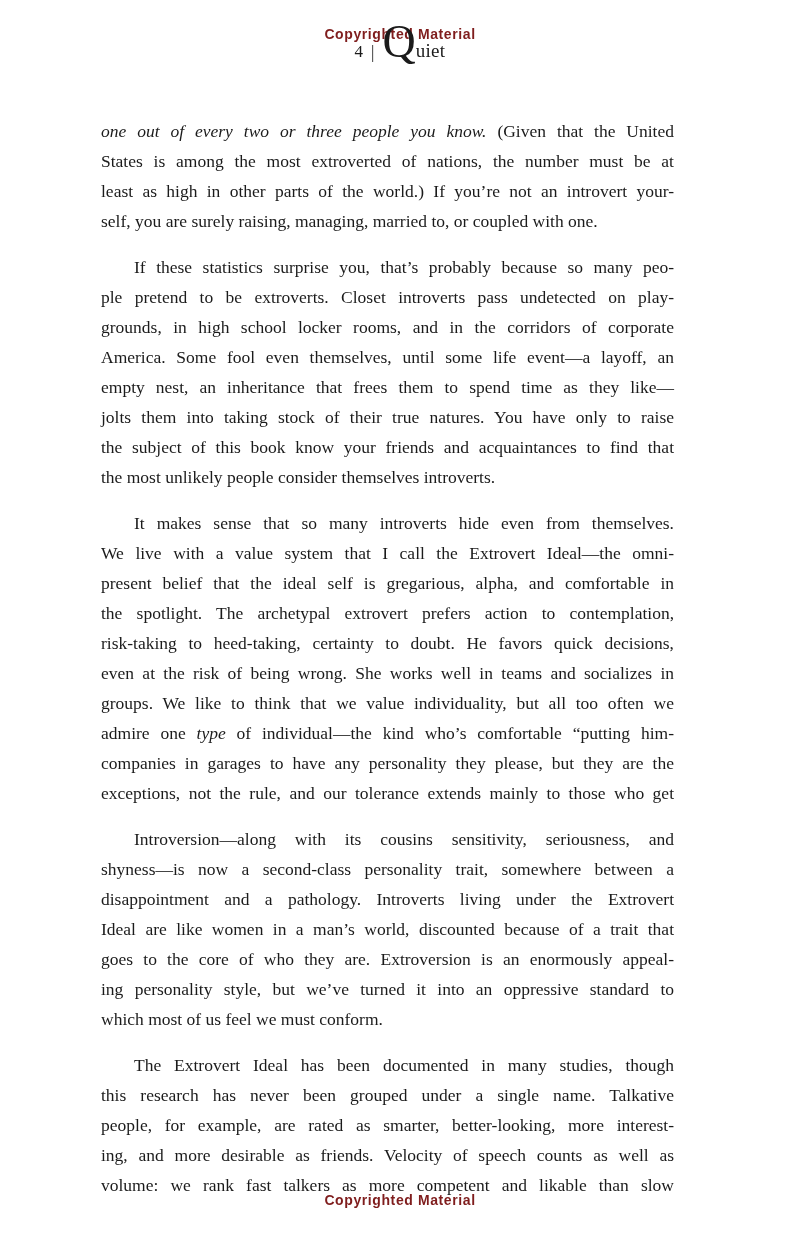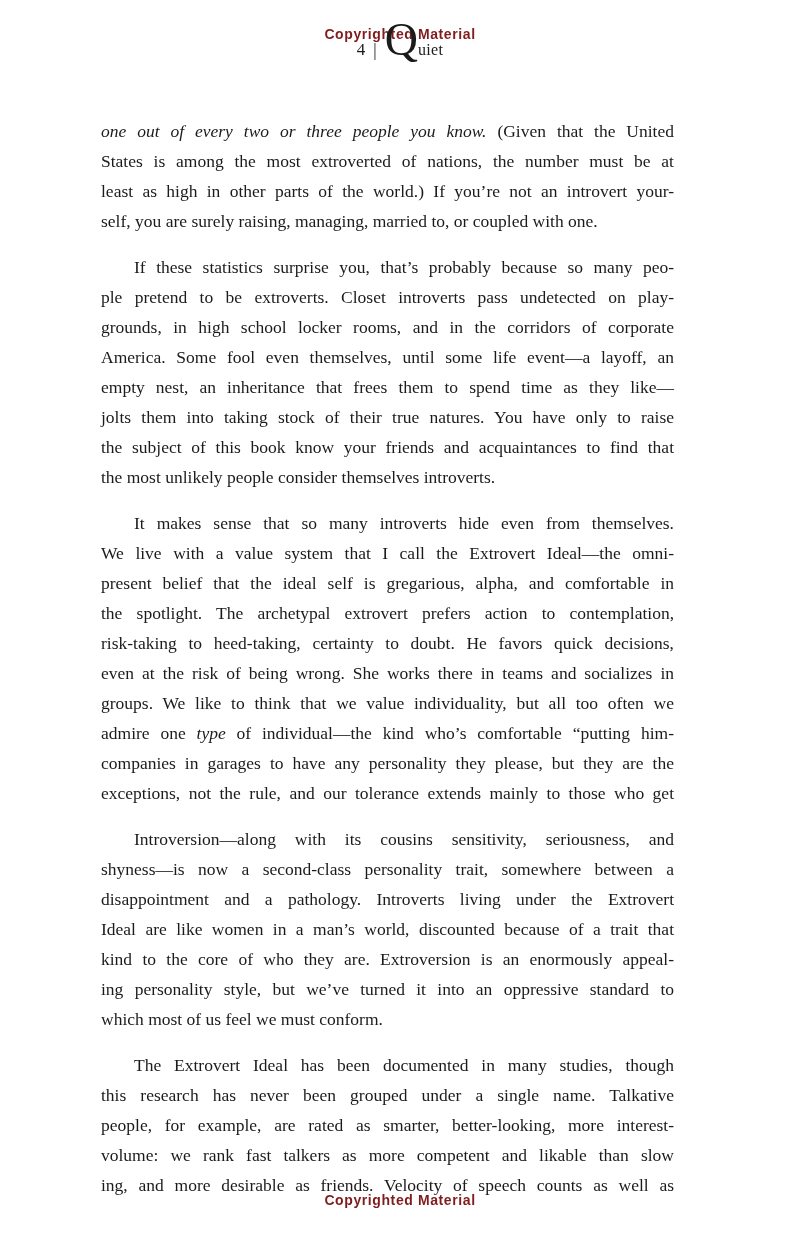--- a/index.html
+++ b/index.html
@@ -47,21 +47,21 @@
     font-size: 17px;
     font-weight: 300;
     margin-right: 8px;
     transform: scaleY(1.15);
   }
   .title-initial {
     font-size: 46px;
     line-height: 0;
   }
   .title-rest {
-    font-size: 16px;
+    font-size: 19px;
     letter-spacing: 0.3px;
   }
 
   .body-text {
     position: absolute;
     top: 100px;
     left: 85px;
     width: 605px;
     color: #1b1b1b;
     font-size: 17.5px;
@@ -112,39 +112,39 @@
         <div class="line"><span>jolts them into taking stock of their true natures. You have only to raise</span></div>
         <div class="line"><span>the subject of this book know your friends and acquaintances to find that</span></div>
         <div class="line line-last"><span>the most unlikely people consider themselves introverts.</span></div>
       </div>
       <div class="paragraph">
         <div class="line line-indent"><span>It makes sense that so many introverts hide even from themselves.</span></div>
         <div class="line"><span>We live with a value system that I call the Extrovert Ideal—the omni-</span></div>
         <div class="line"><span>present belief that the ideal self is gregarious, alpha, and comfortable in</span></div>
         <div class="line"><span>the spotlight. The archetypal extrovert prefers action to contemplation,</span></div>
         <div class="line"><span>risk-taking to heed-taking, certainty to doubt. He favors quick decisions,</span></div>
-        <div class="line"><span>even at the risk of being wrong. She works there in teams and socializes in</span></div>
+        <div class="line"><span>even at the risk of being wrong. She works well in teams and socializes in</span></div>
         <div class="line"><span>groups. We like to think that we value individuality, but all too often we</span></div>
         <div class="line"><span>admire one </span><span class="italic">type</span><span> of individual—the kind who’s comfortable “putting him-</span></div>
         <div class="line"><span>companies in garages to have any personality they please, but they are the</span></div>
         <div class="line"><span>exceptions, not the rule, and our tolerance extends mainly to those who get</span></div>
       </div>
       <div class="paragraph">
         <div class="line line-indent"><span>Introversion—along with its cousins sensitivity, seriousness, and</span></div>
         <div class="line"><span>shyness—is now a second-class personality trait, somewhere between a</span></div>
         <div class="line"><span>disappointment and a pathology. Introverts living under the Extrovert</span></div>
         <div class="line"><span>Ideal are like women in a man’s world, discounted because of a trait that</span></div>
-        <div class="line"><span>kind to the core of who they are. Extroversion is an enormously appeal-</span></div>
+        <div class="line"><span>goes to the core of who they are. Extroversion is an enormously appeal-</span></div>
         <div class="line"><span>ing personality style, but we’ve turned it into an oppressive standard to</span></div>
         <div class="line line-last"><span>which most of us feel we must conform.</span></div>
       </div>
       <div class="paragraph">
         <div class="line line-indent"><span>The Extrovert Ideal has been documented in many studies, though</span></div>
         <div class="line"><span>this research has never been grouped under a single name. Talkative</span></div>
         <div class="line"><span>people, for example, are rated as smarter, better-looking, more interest-</span></div>
+        <div class="line"><span>ing, and more desirable as friends. Velocity of speech counts as well as</span></div>
         <div class="line"><span>volume: we rank fast talkers as more competent and likable than slow</span></div>
-        <div class="line"><span>ing, and more desirable as friends. Velocity of speech counts as well as</span></div>
       </div>
     </div>
 
   <div class="copyright-notice copyright-bottom">Copyrighted Material</div>
 
 </div>
 
 </body></html>

